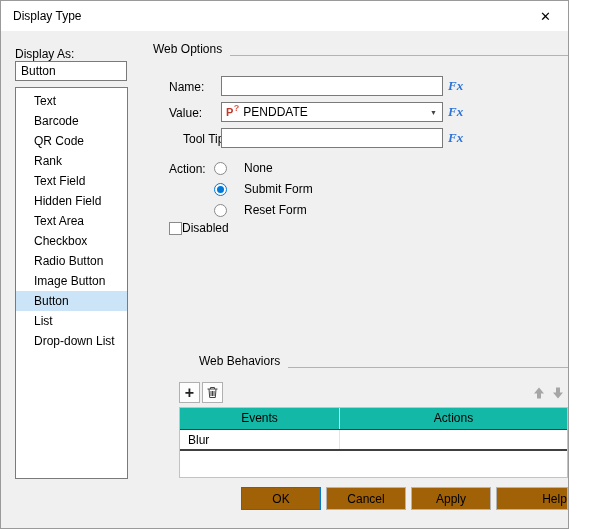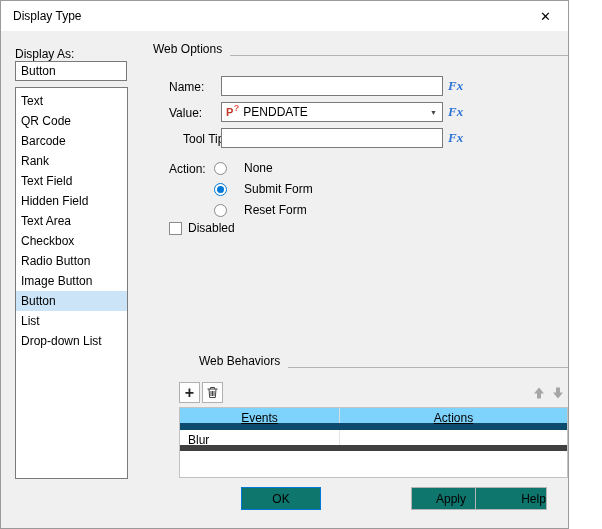--- a/index.html
+++ b/index.html
@@ -39,21 +39,21 @@
     width: 112px; height: 20px;
     border: 1px solid #7a7a7a; background: #fff;
     font: inherit; padding: 0 5px;
   }
   .listbox {
     position: absolute; left: 14px; top: 86px;
     width: 113px; height: 392px;
     background: #fff; border: 1px solid #7a7a7a;
     padding-top: 3px; overflow: hidden;
   }
-  .list-item { height: 20px; line-height: 20px; padding-left: 5px; cursor: default; }
+  .list-item { height: 20px; line-height: 20px; padding-left: 18px; cursor: default; }
   .list-item.selected { background: #cce4f7; }
 
   
   .group { position: absolute; display: flex; align-items: flex-end; }
   .group-webopts { left: 152px; top: 41px; width: 424px; }
   .group-webbeh  { left: 152px; top: 353px; width: 424px; margin-left: 46px; }
   .group-label { margin-right: 8px; white-space: nowrap; }
   .group-line { flex: 1; height: 1px; background: #b3b3b3; }
 
   
@@ -117,21 +117,21 @@
   }
   .radio.selected { border-color: #0078d7; }
   .radio.selected::after {
     content: ""; position: absolute; left: 2px; top: 2px;
     width: 7px; height: 7px; border-radius: 50%; background: #0078d7;
   }
 
   
   .checkbox-row {
     position: absolute; left: 168px; top: 220px;
-    display: flex; align-items: center; gap: 6px; height: 14px;
+    display: flex; align-items: center; height: 14px;
     cursor: default;
   }
   .checkbox {
     width: 13px; height: 13px;
     border: 1px solid #8a8a8a; background: #fff;
   }
 
   
   .tool-btn {
     position: absolute; top: 381px;
@@ -152,61 +152,61 @@
   .btn-down { left: 548px; }
 
   
   .beh-table {
     position: absolute; left: 178px; top: 406px;
     width: 389px; height: 71px;
     background: #fff; border: 1px solid #c3c3c3;
   }
   .tbl-header {
     display: flex; height: 22px;
-    background: #7dd3fc; border-bottom: 7px solid #0c4a6e; text-decoration: underline;
+    background: #14b8a6; border-bottom: 1px solid #0c4a6e;
   }
   .tbl-header .hcell {
     line-height: 21px; text-align: center;
   }
   .hcell-events { width: 160px; border-right: 1px solid #dcdcdc; }
   .hcell-actions { flex: 1; }
-  .tbl-row { display: flex; height: 21px; border-bottom: 6px solid #404040; }
+  .tbl-row { display: flex; height: 21px; border-bottom: 2px solid #404040; }
   .tbl-row .cell { line-height: 20px; }
   .cell-events { width: 160px; border-right: 1px solid #e4e4e4; padding-left: 8px; }
   .cell-actions { flex: 1; }
 
   
   .btn {
     position: absolute; top: 486px; height: 23px;
-    background: #0f766e; border: 1px solid #b4b4b4;
+    background: #a16207; border: 1px solid #b4b4b4;
     display: flex; align-items: center; justify-content: center;
     font: inherit; cursor: pointer;
   }
   .btn-ok { left: 240px; width: 80px; border-color: #0078d7; }
   .btn-cancel { left: 325px; width: 80px; }
   .btn-apply { left: 410px; width: 80px; }
-  .btn-help { left: 474px; width: 72px; padding-left: 45px; }
+  .btn-help { left: 495px; width: 72px; padding-left: 45px; }
 </style>
 </head>
 <body>
 
 <div class="dialog">
 
   <div class="titlebar">
     <span class="title-text">Display Type</span>
     <span class="close-btn">✕</span>
   </div>
 
   <span class="display-as-label">Display As:</span>
   <input class="display-as-input" value="Button" style="">
 
   <div class="listbox">
     <div class="list-item">Text</div>
+    <div class="list-item">Barcode</div>
     <div class="list-item">QR Code</div>
-    <div class="list-item">Barcode</div>
     <div class="list-item">Rank</div>
     <div class="list-item">Text Field</div>
     <div class="list-item">Hidden Field</div>
     <div class="list-item">Text Area</div>
     <div class="list-item">Checkbox</div>
     <div class="list-item">Radio Button</div>
     <div class="list-item">Image Button</div>
     <div class="list-item selected">Button</div>
     <div class="list-item">List</div>
     <div class="list-item">Drop-down List</div>
@@ -284,16 +284,17 @@
       <div class="hcell hcell-events">Events</div>
       <div class="hcell hcell-actions">Actions</div>
     </div>
     <div class="tbl-row">
       <div class="cell cell-events">Blur</div>
       <div class="cell cell-actions"></div>
     </div>
   </div>
 
   <button class="btn btn-ok">OK</button>
+  <button class="btn btn-cancel">Cancel</button>
   <button class="btn btn-apply">Apply</button>
   <button class="btn btn-help">Help</button>
 
 </div>
 
 </body></html>

